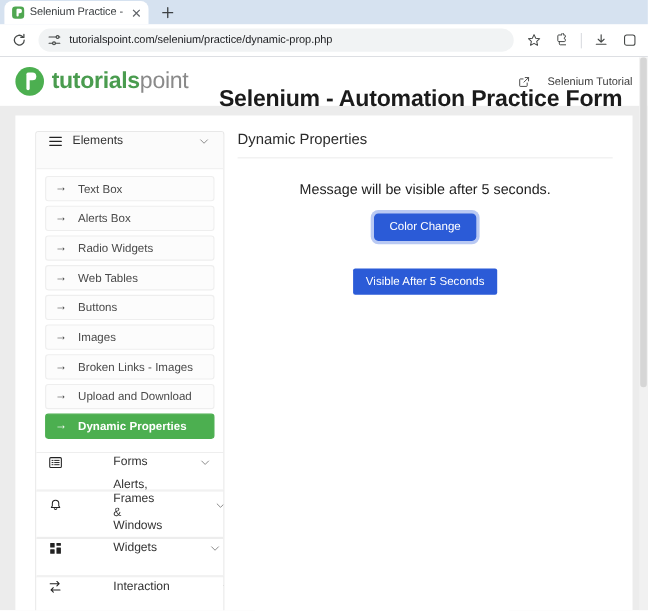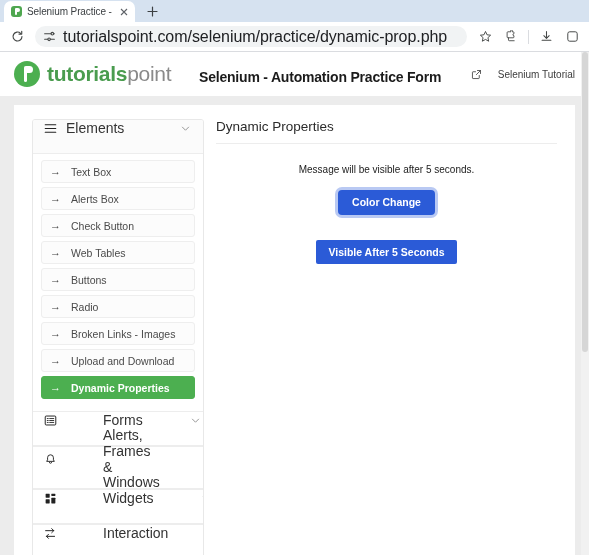--- a/index.html
+++ b/index.html
@@ -96,21 +96,21 @@
     background: #f1f3f4;
     border-radius: 11px;
     display: flex;
     align-items: center;
     padding: 0 8px;
     gap: 7px;
     margin: 0 3px;
     min-width: 0;
   }
   .omnibox-url {
-    font-size: 16px;
+    font-size: 10px;
     color: #202124;
     white-space: nowrap;
     overflow: hidden;
     letter-spacing: -0.05px;
   }
   .tb-divider {
     width: 1px; height: 14px;
     background: #dadce0;
     margin: 0 2px;
     flex: 0 0 auto;
@@ -160,24 +160,24 @@
     width: 7px; height: 7px;
     background: #ffffff;
     border-radius: 0 4px 4px 0;
   }
   .logo-text { font-size: 21px; font-weight: bold; letter-spacing: -0.3px; }
   .logo-text .t1 { color: #4a9c4f; }
   .logo-text .t2 { color: #8a8a8a; font-weight: normal; }
 
   .page-title {
     position: absolute;
-    left: 199px; top: 3px;
+    left: 199px; top: 16px;
     height: 44px;
     display: flex; align-items: center;
-    font-size: 14px;
+    font-size: 21px;
     color: #1b1b1b;
     font-weight: bold;
     letter-spacing: -0.2px;
   }
   .header-link {
     margin-left: auto;
     display: flex; align-items: center; gap: 16px;
     font-size: 10px;
     color: #3d3d3d;
   }
@@ -208,21 +208,21 @@
     max-height: 445px;
   }
   .side-group-head {
     height: 34px;
     display: flex;
     align-items: center;
     padding: 0 11px 16px 10px;
     gap: 9px;
     background: #fbfbfb;
     border-bottom: 1px solid #ededed;
-    font-size: 14px;
+    font-size: 11px;
     color: #333333;
   }
   .side-group-head.plain { background: #ffffff; gap: 46px; }
   .sgh-icon { width: 14px; height: 14px; display:flex; align-items:center; justify-content:center; color: #222; flex: 0 0 auto;}
   .sgh-label { flex: 1 1 auto; line-height: 1.12; }
   .sgh-chev { width: 13px; height: 13px; display:flex; align-items:center; justify-content:center; color: #8a8a8a; flex: 0 0 auto;}
 
   .side-list { padding: 6px 8px 8px 8px; background: #ffffff; }
   .side-item {
     height: 23px;
@@ -254,30 +254,30 @@
     min-width: 0;
   }
   .main-title {
     font-size: 13.5px;
     color: #2b2b2b;
     padding-bottom: 9px;
   }
   .main-rule { height: 1px; background: #ededed; }
   .msg {
     text-align: center;
-    font-size: 10px;
+    font-size: 13px;
     color: #212121;
     margin-top: 20px;
   }
   .btn-row { display: flex; justify-content: center; margin-top: 15px; }
   .btn {
     background: #2b5bd7;
     color: #ffffff;
     font-size: 10.5px;
-    font-weight: bold;
+    font-weight: normal;
     border: none;
     border-radius: 3px;
     padding: 7px 14px;
     line-height: 1;
     font-family: "Liberation Sans", sans-serif;
   }
   .btn.focused {
     box-shadow: 0 0 0 3px #b9c9f3;
     border-radius: 4px;
   }
@@ -411,33 +411,33 @@
             <div class="side-item">
               <span class="arrow">→</span>
               <span>Text Box</span>
             </div>
             <div class="side-item">
               <span class="arrow">→</span>
               <span>Alerts Box</span>
             </div>
             <div class="side-item">
               <span class="arrow">→</span>
-              <span>Check Button</span>
+              <span>Radio Widgets</span>
             </div>
             <div class="side-item">
               <span class="arrow">→</span>
               <span>Web Tables</span>
             </div>
             <div class="side-item">
               <span class="arrow">→</span>
               <span>Buttons</span>
             </div>
             <div class="side-item">
               <span class="arrow">→</span>
-              <span>Radio</span>
+              <span>Images</span>
             </div>
             <div class="side-item">
               <span class="arrow">→</span>
               <span>Broken Links - Images</span>
             </div>
             <div class="side-item">
               <span class="arrow">→</span>
               <span>Upload and Download</span>
             </div>
             <div class="side-item active">

